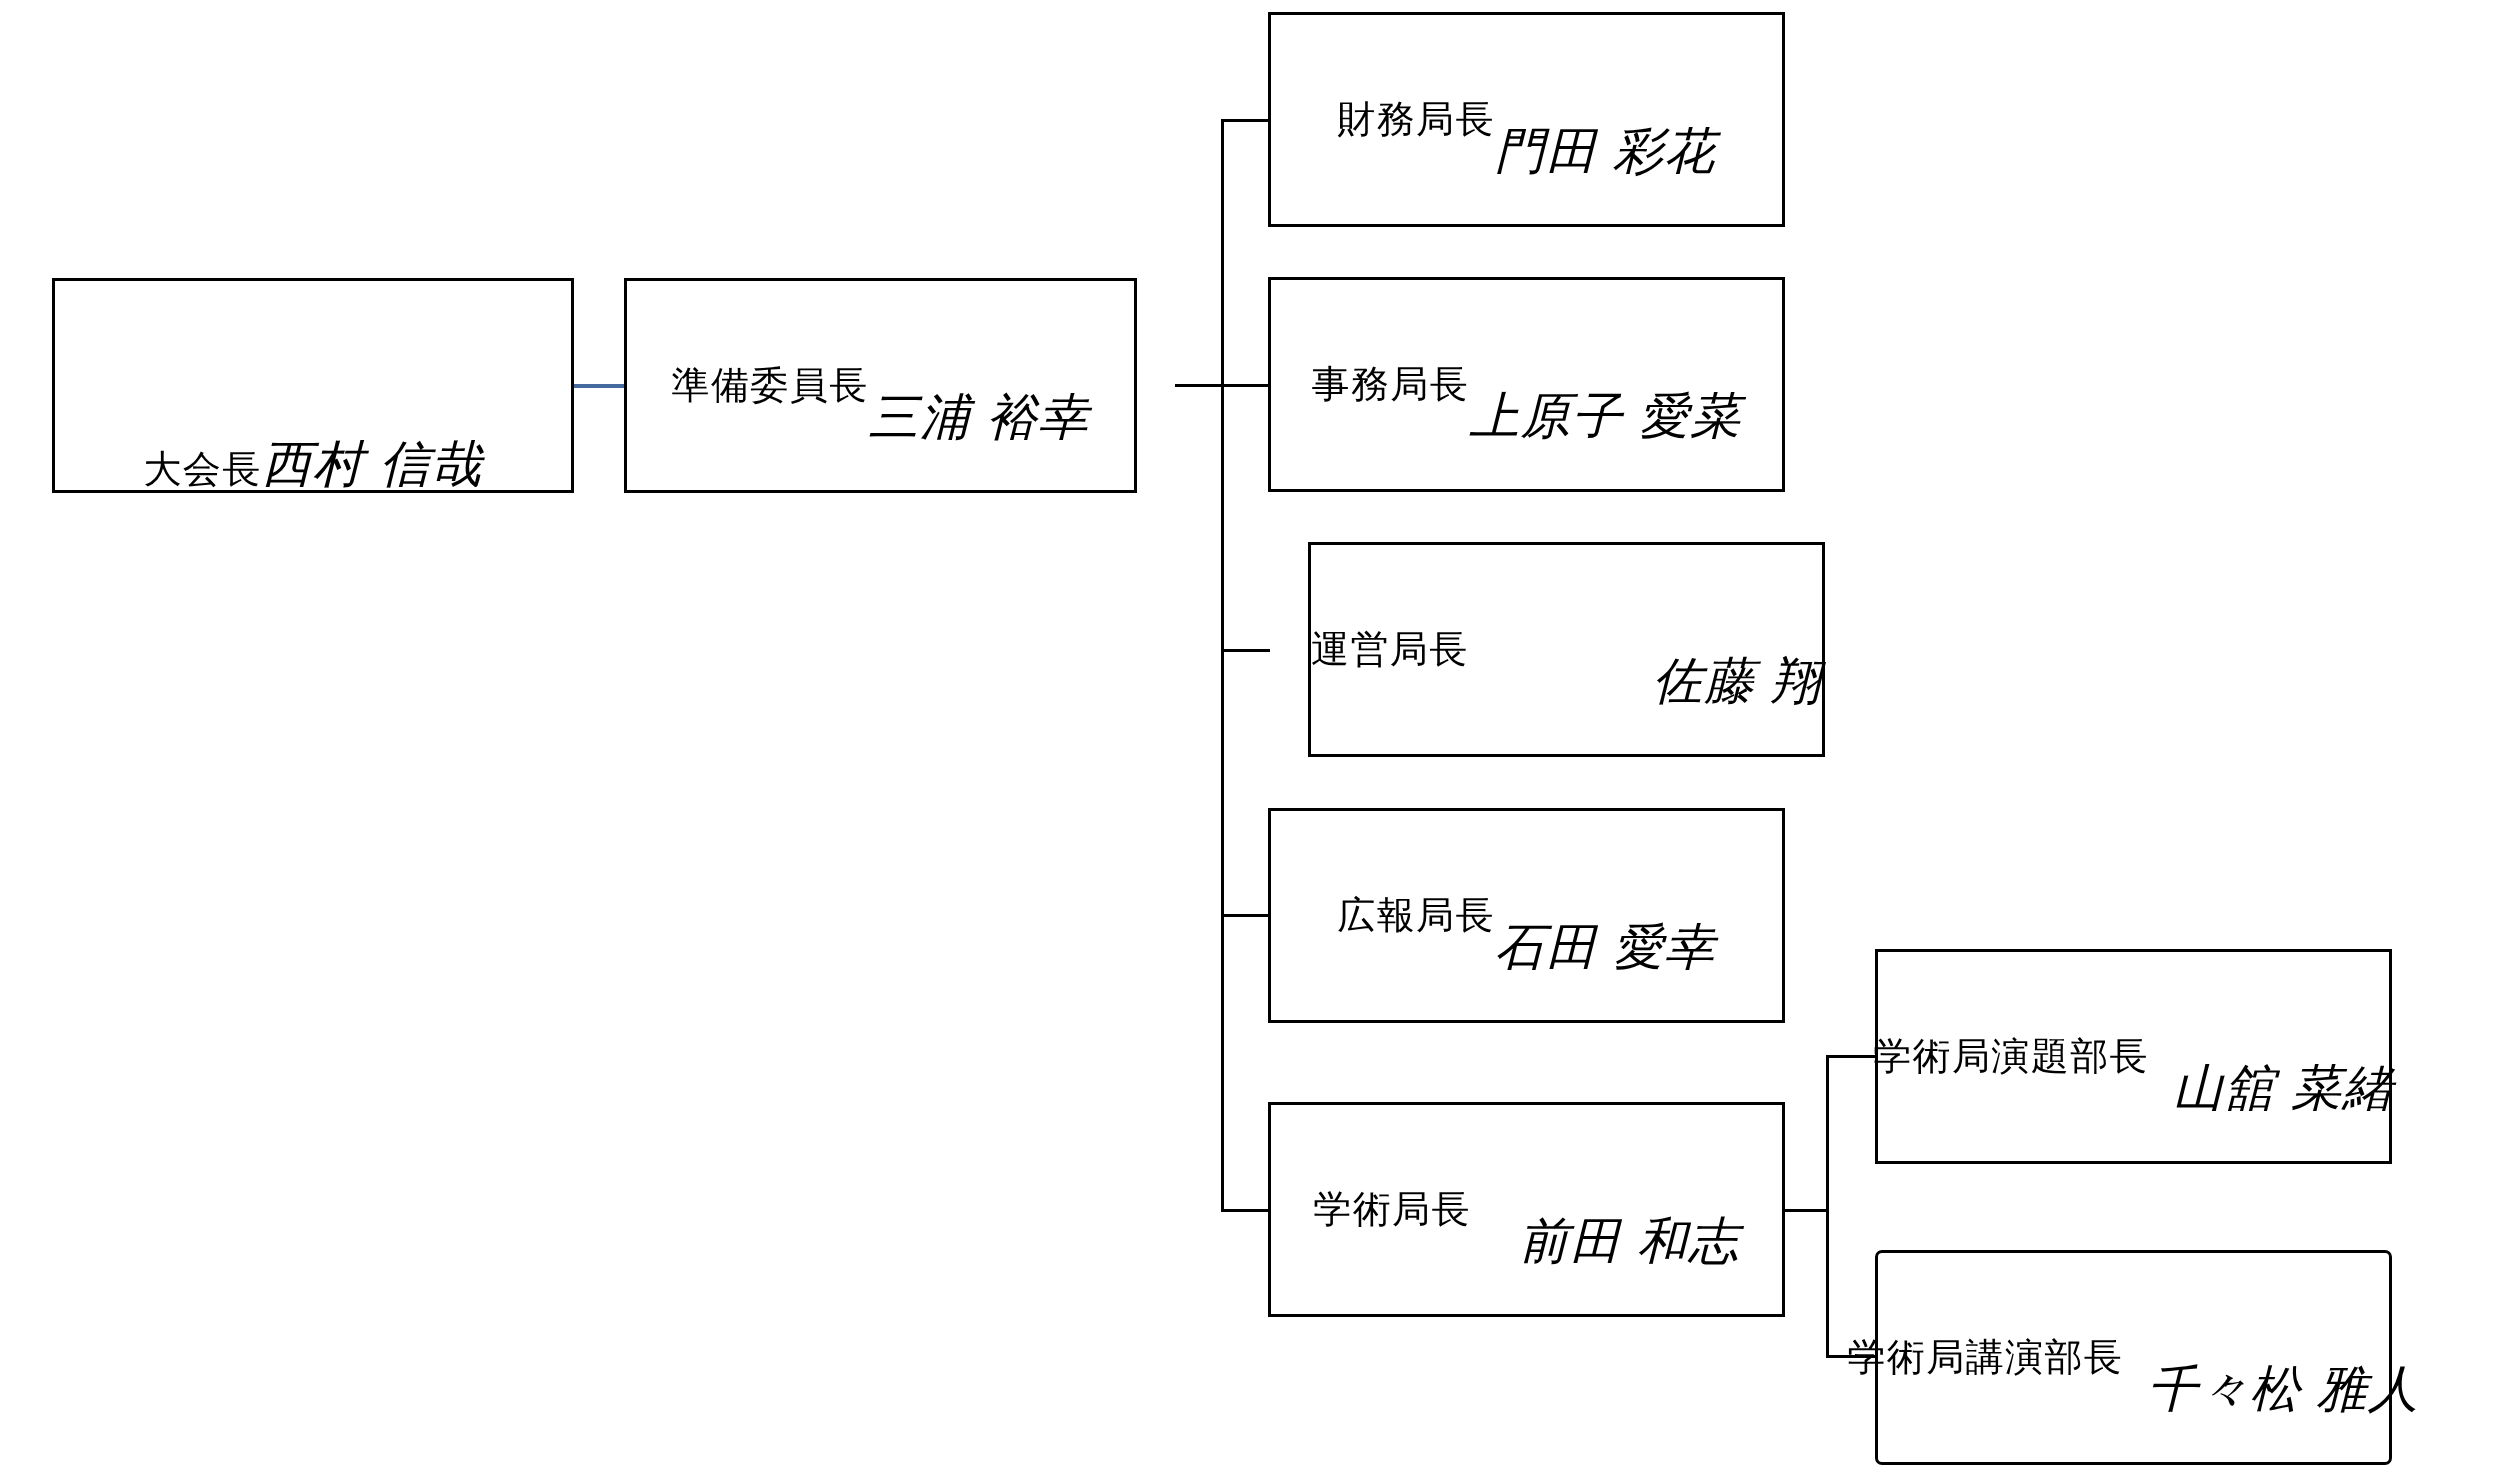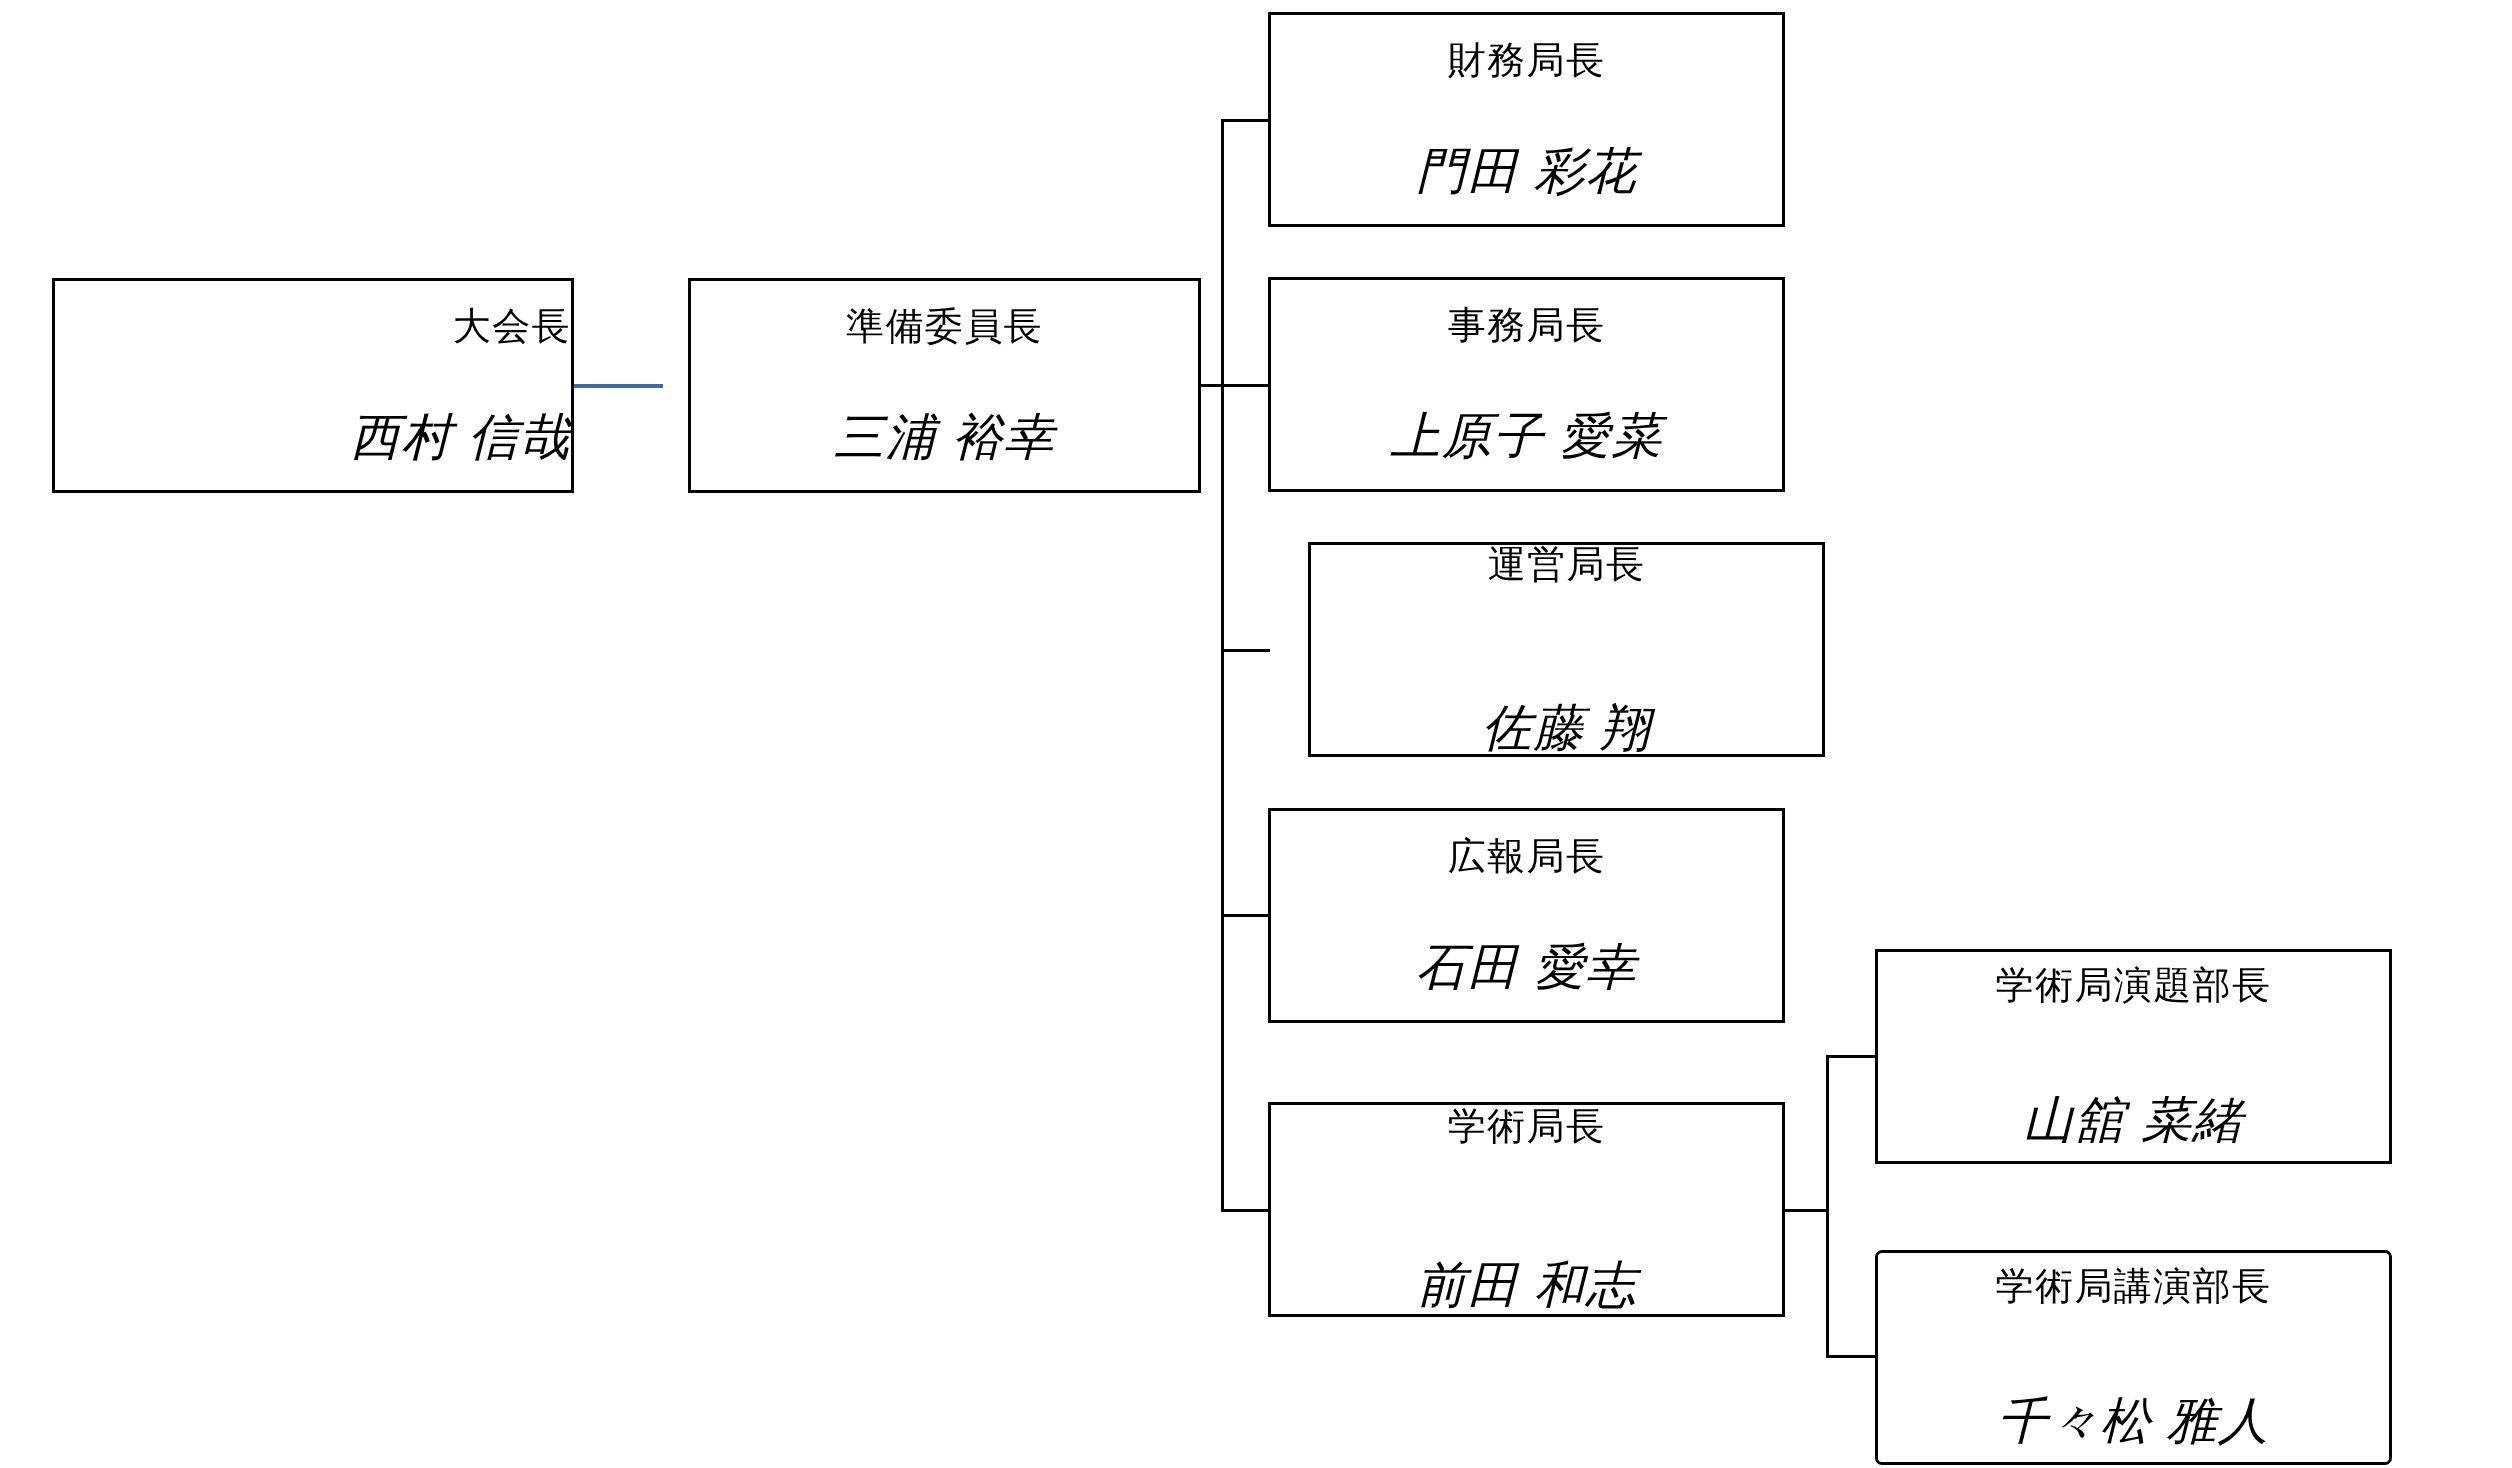--- a/index.html
+++ b/index.html
@@ -20,21 +20,20 @@
     overflow: hidden;
   }
 
   
   .node {
     position: absolute;
     box-sizing: border-box;
     background: #ffffff;
     border: 3.6px solid #000000;
     display: flex;
-    flex-direction: column;
     align-items: center;
     justify-content: center;
     text-align: center;
     color: #000000;
   }
   .node .title {
     font-size: 38px;
     line-height: 1.05;
     letter-spacing: 1.4px;
     white-space: nowrap;
@@ -85,21 +84,21 @@
   <div class="conn v" style="left:1826px; top:1055px; height:302px;"></div>
 
   <div class="conn h" style="left:1826px; top:1055px; width:52px;"></div>
   <div class="conn h" style="left:1826px; top:1355px; width:52px;"></div>
 
   <div class="node lvl1" style="left:52px; top:278px;align-items:flex-end;">
     <div class="title">大会長</div>
     <div class="person">西村 信哉</div>
   </div>
 
-  <div class="node lvl2" style="left:688px; top:278px;">
+  <div class="node lvl2" style="left:624px; top:278px;">
     <div class="title">準備委員長</div>
     <div class="person">三浦 裕幸</div>
   </div>
 
   <div class="node lvl3" style="left:1268px; top:12px;">
     <div class="title">財務局長</div>
     <div class="person">門田 彩花</div>
   </div>
 
   <div class="node lvl3" style="left:1268px; top:277px;">

